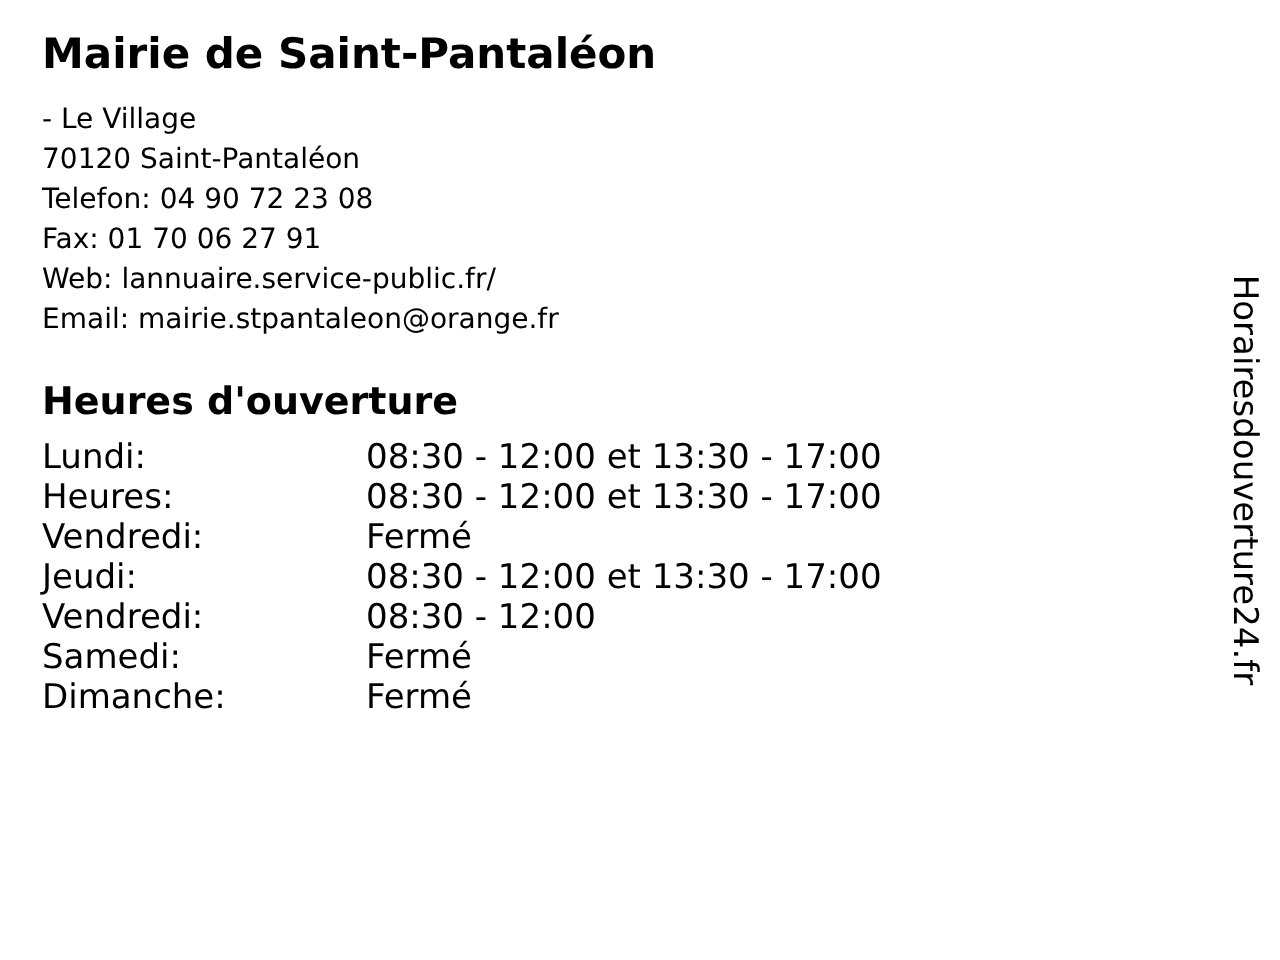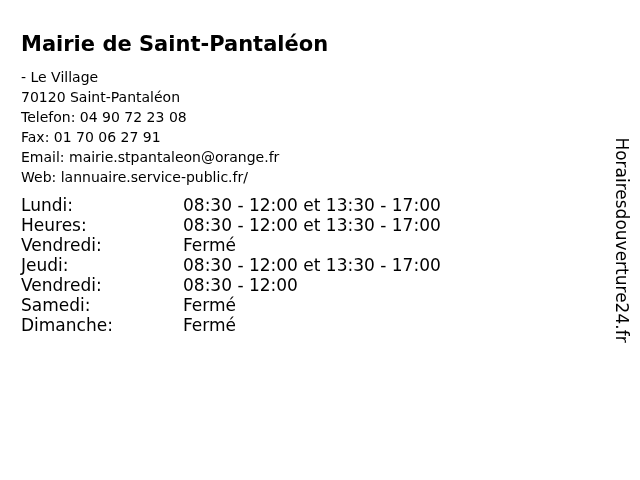--- a/index.html
+++ b/index.html
@@ -9,22 +9,21 @@
   body {
     width: 640px;
     height: 480px;
     background: #ffffff;
     color: #000000;
     font-family: "DejaVu Sans", "Liberation Sans", sans-serif;
     position: relative;
     overflow: hidden;
   }
   .content {
-    padding: 4px 40px 0 21px;
-    margin-top: 28px;
+    padding: 15px 40px 0 21px;
   }
   .page-title {
     font-size: 21px;
     line-height: 25px;
     font-weight: bold;
     margin: 0;
   }
   .contact-block {
     margin-top: 10px;
     font-size: 14px;
@@ -68,24 +67,25 @@
 <body>
 
 <div class="content">
   <h1 class="page-title">Mairie de Saint-Pantaléon</h1>
 
   <div class="contact-block">
     <div class="contact-line">- Le Village</div>
     <div class="contact-line">70120 Saint-Pantaléon</div>
     <div class="contact-line">Telefon: 04 90 72 23 08</div>
     <div class="contact-line">Fax: 01 70 06 27 91</div>
+    <div class="contact-line">Web: lannuaire.service-public.fr/</div>
     <div class="contact-line">Email: mairie.stpantaleon@orange.fr</div>
-    <div class="contact-line">Web: lannuaire.service-public.fr/</div>
   </div>
 
+  <h2 class="hours-heading">Heures d'ouverture</h2>
 
   <div class="hours-table">
     <div class="hours-row">
       <span class="day-label">Lundi:</span>
       <span class="day-times">08:30 - 12:00 et 13:30 - 17:00</span>
     </div>
     <div class="hours-row">
       <span class="day-label">Heures:</span>
       <span class="day-times">08:30 - 12:00 et 13:30 - 17:00</span>
     </div>

